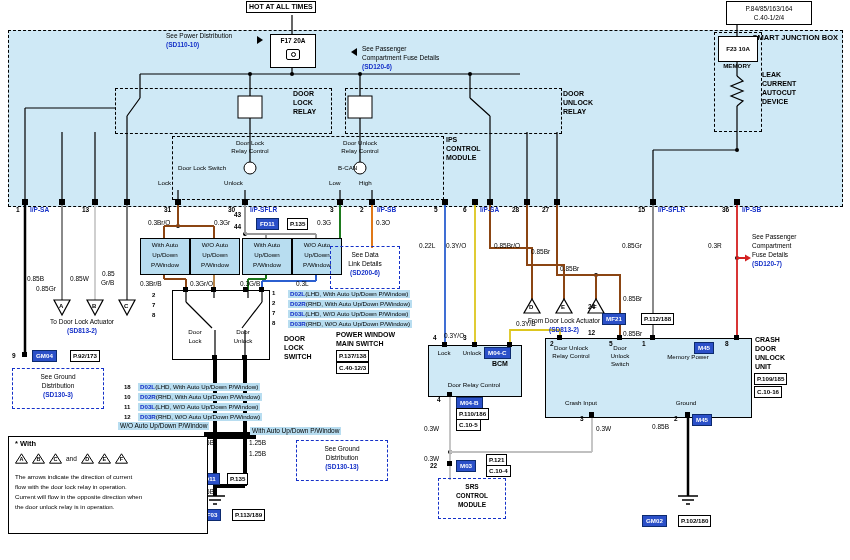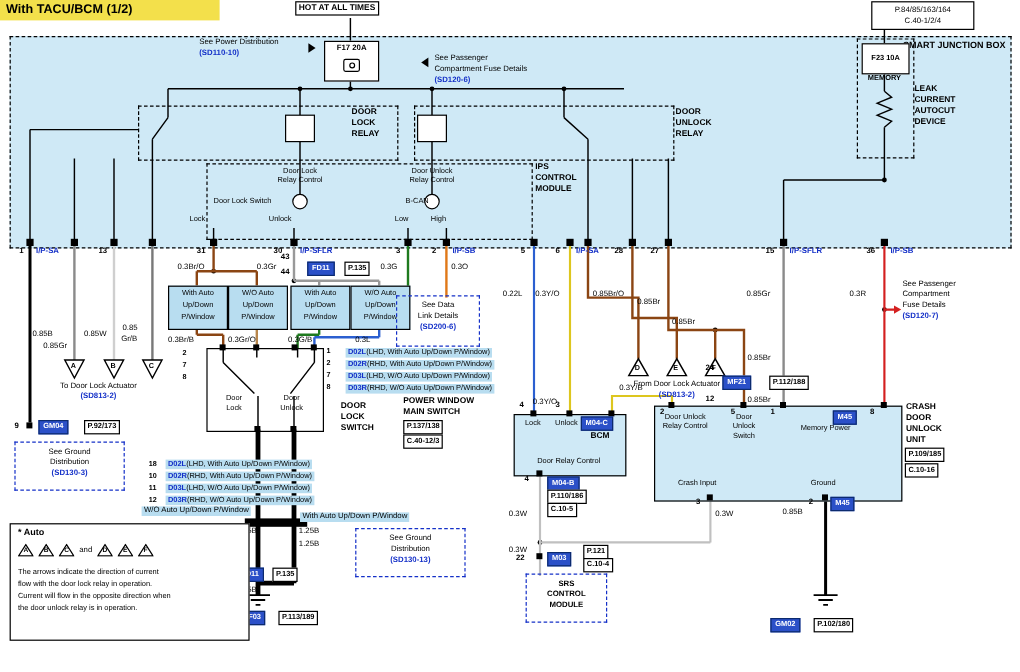--- a/index.html
+++ b/index.html
@@ -124,21 +124,20 @@
     <g fill="#fff" stroke="#000" stroke-width="1.2">
       <polygon points="54,300 70,300 62,315"></polygon>
         <polygon points="87,300 103,300 95,315"></polygon>
         <polygon points="119,300 135,300 127,315"></polygon>
       <polygon points="524,313 540,313 532,299"></polygon>
         <polygon points="556,313 572,313 564,299"></polygon>
         <polygon points="588,313 604,313 596,299"></polygon>
     </g>
   </svg>
 
-  <div class="tit">With TACU/BCM (1/2)</div>
   <div class="bx" style="left:246px;top:1px;font-size:7px">HOT AT ALL TIMES</div>
   <div class="box" style="left:726px;top:1px;width:84px;height:22px;background:#fff">
     <div class="L c" style="left:0;top:2px;width:84px;font-size:6.5px">P.84/85/163/164</div>
     <div class="L c" style="left:0;top:11px;width:84px;font-size:6.5px">C.40-1/2/4</div>
   </div>
   <div class="L b" style="left:700px;top:33px;width:138px;text-align:right;font-size:7.5px">SMART JUNCTION BOX</div>
 
   <div class="L m" style="left:166px;top:32px">See Power Distribution</div>
   <div class="L m b bl" style="left:166px;top:41px">(SD110-10)</div>
   <div class="arr-r" style="left:257px;top:36px"></div>
@@ -428,21 +427,21 @@
   <div class="bx" style="left:227px;top:473px">P.135</div>
   <div class="cn" style="left:198px;top:509px">GF03</div>
   <div class="bx" style="left:232px;top:509px">P.113/189</div>
   <div class="dash lines" style="left:296px;top:440px;width:90px;height:36px">
     <div>See Ground</div>
       <div>Distribution</div>
     <div class="b bl">(SD130-13)</div>
   </div>
 
   <div class="box" style="left:8px;top:436px;width:198px;height:96px;background:#fff">
-    <div class="L b" style="left:6px;top:2px;font-size:7.5px">* Auto</div>
+    <div class="L b" style="left:6px;top:2px;font-size:7.5px">* With</div>
     <div style="position:absolute;left:6px;top:16px;display:flex;gap:4px;align-items:center">
       <span class="ntri">
           <svg width="13" height="11">
             <polygon points="6.5,0.8 12.5,10.2 0.5,10.2" fill="none" stroke="#000"></polygon>
           </svg>
           <b>A</b>
         </span>
       <span class="ntri">
           <svg width="13" height="11">
             <polygon points="6.5,0.8 12.5,10.2 0.5,10.2" fill="none" stroke="#000"></polygon>

